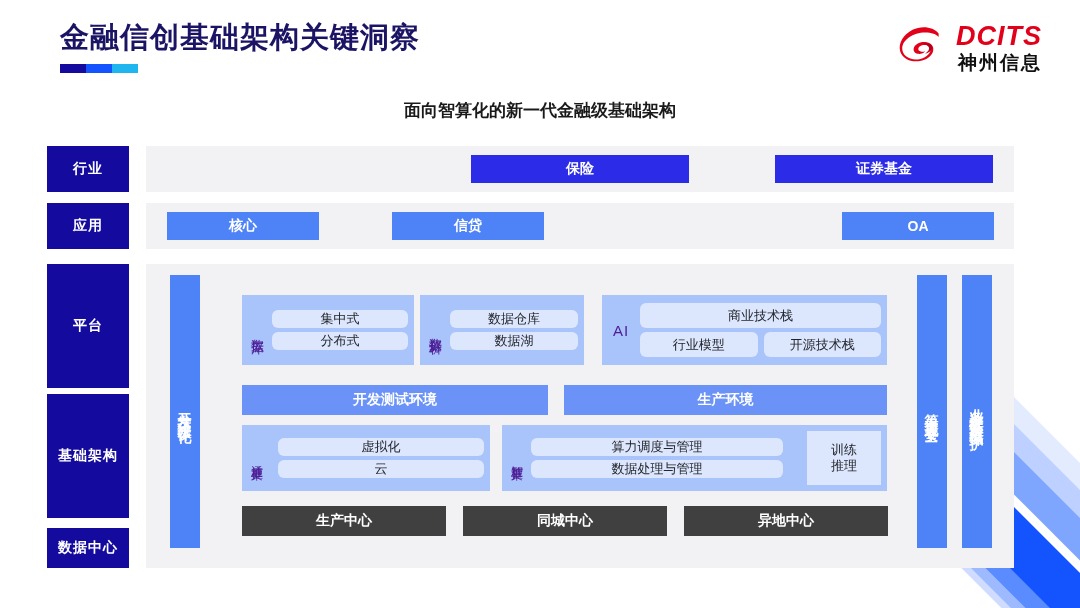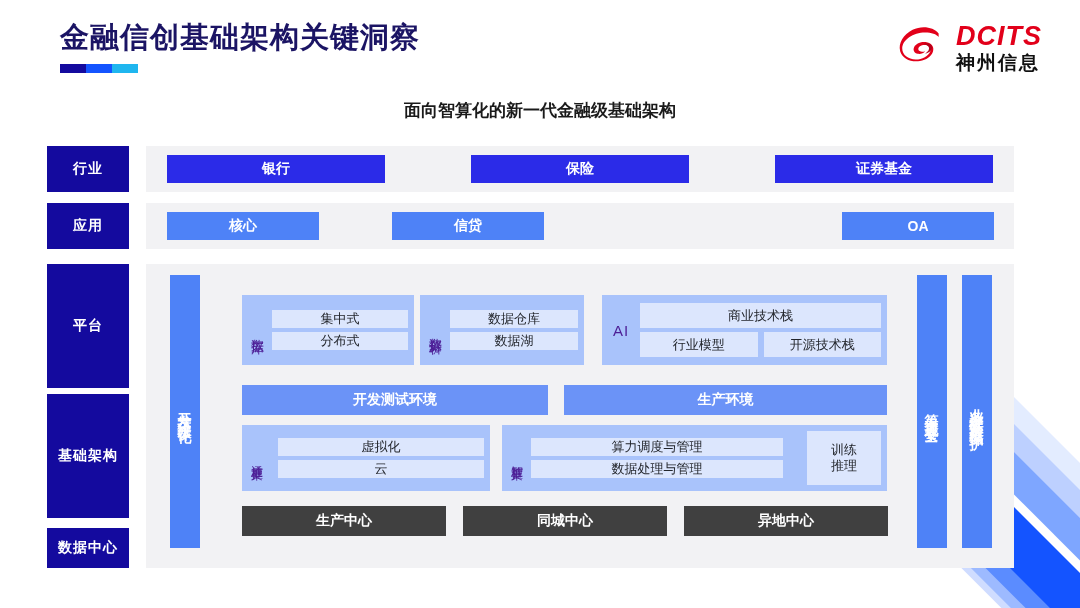--- a/index.html
+++ b/index.html
@@ -27,21 +27,21 @@
   #page-title {
     position:absolute; left:60px; top:18px;
     font-size:29px; font-weight:bold; color:#1b1464; letter-spacing:1px;
   }
   #title-underline { position:absolute; left:60px; top:64px; display:flex; }
   #title-underline span { display:block; height:9px; width:26px; }
 
   
   #logo { position:absolute; right:38px; top:18px; height:58px; display:flex; align-items:center; gap:8px; }
   #logo-mark { width:52px; height:52px; }
-  #logo-text { display:flex; flex-direction:column; line-height:1; }
+  #logo-text { display:flex; flex-direction:column; line-height:1;align-items:flex-end; }
   #logo-en { font-size:27px; font-weight:bold; color:#e2001a; letter-spacing:1px; font-style:italic; }
   #logo-cn { font-size:19px; font-weight:bold; color:#111; letter-spacing:2px; margin-top:3px; }
 
   
   #subtitle {
     position:absolute; left:0; top:99px; width:1080px; text-align:center;
     font-size:17px; font-weight:bold; color:#1a1a1a; z-index:3;
   }
 
   
@@ -81,21 +81,21 @@
     writing-mode:vertical-rl; text-orientation:upright; letter-spacing:1px;
     display:flex; align-items:center; justify-content:center;
     height:100%;
   }
   .group-title.h { writing-mode:horizontal-tb; letter-spacing:1px; }
   .group-body { display:flex; flex-direction:column; gap:4px; flex:1; }
   .group-row { display:flex; gap:6px; }
   .cell {
     background:#dce6fd; color:#22252b; font-size:13px;
     display:flex; align-items:center; justify-content:center;
-    height:25px; flex:1;
+    height:25px; flex:1;border-radius:6px;
   }
 
   
   .envbar { background:#6b93f7; font-size:14px; height:30px; }
   .centerbar { background:#404040; font-size:14px; height:30px; }
 
   .cell-tall {
     background:#dce6fd; color:#22252b; font-size:13px;
     display:flex; flex-direction:column; align-items:center; justify-content:center;
     line-height:1.25;
@@ -148,23 +148,20 @@
     <span>平台</span>
   </div>
   <div class="side-label" style="left:47px; top:394px; width:82px; height:124px;">
     <span>基础架构</span>
   </div>
   <div class="side-label" style="left:47px; top:528px; width:82px; height:40px;">
     <span>数据中心</span>
   </div>
 
   <div class="gray-panel" style="left:146px; top:146px; width:868px; height:46px;"></div>
-  <div class="bar ind-bar" style="left:167px; top:155px; width:218px;">
-    <span>银行</span>
-  </div>
   <div class="bar ind-bar" style="left:471px; top:155px; width:218px;">
     <span>保险</span>
   </div>
   <div class="bar ind-bar" style="left:775px; top:155px; width:218px;">
     <span>证券基金</span>
   </div>
 
   <div class="gray-panel" style="left:146px; top:203px; width:868px; height:46px;"></div>
   <div class="bar app-bar" style="left:167px; top:212px; width:152px;">
     <span>核心</span>

